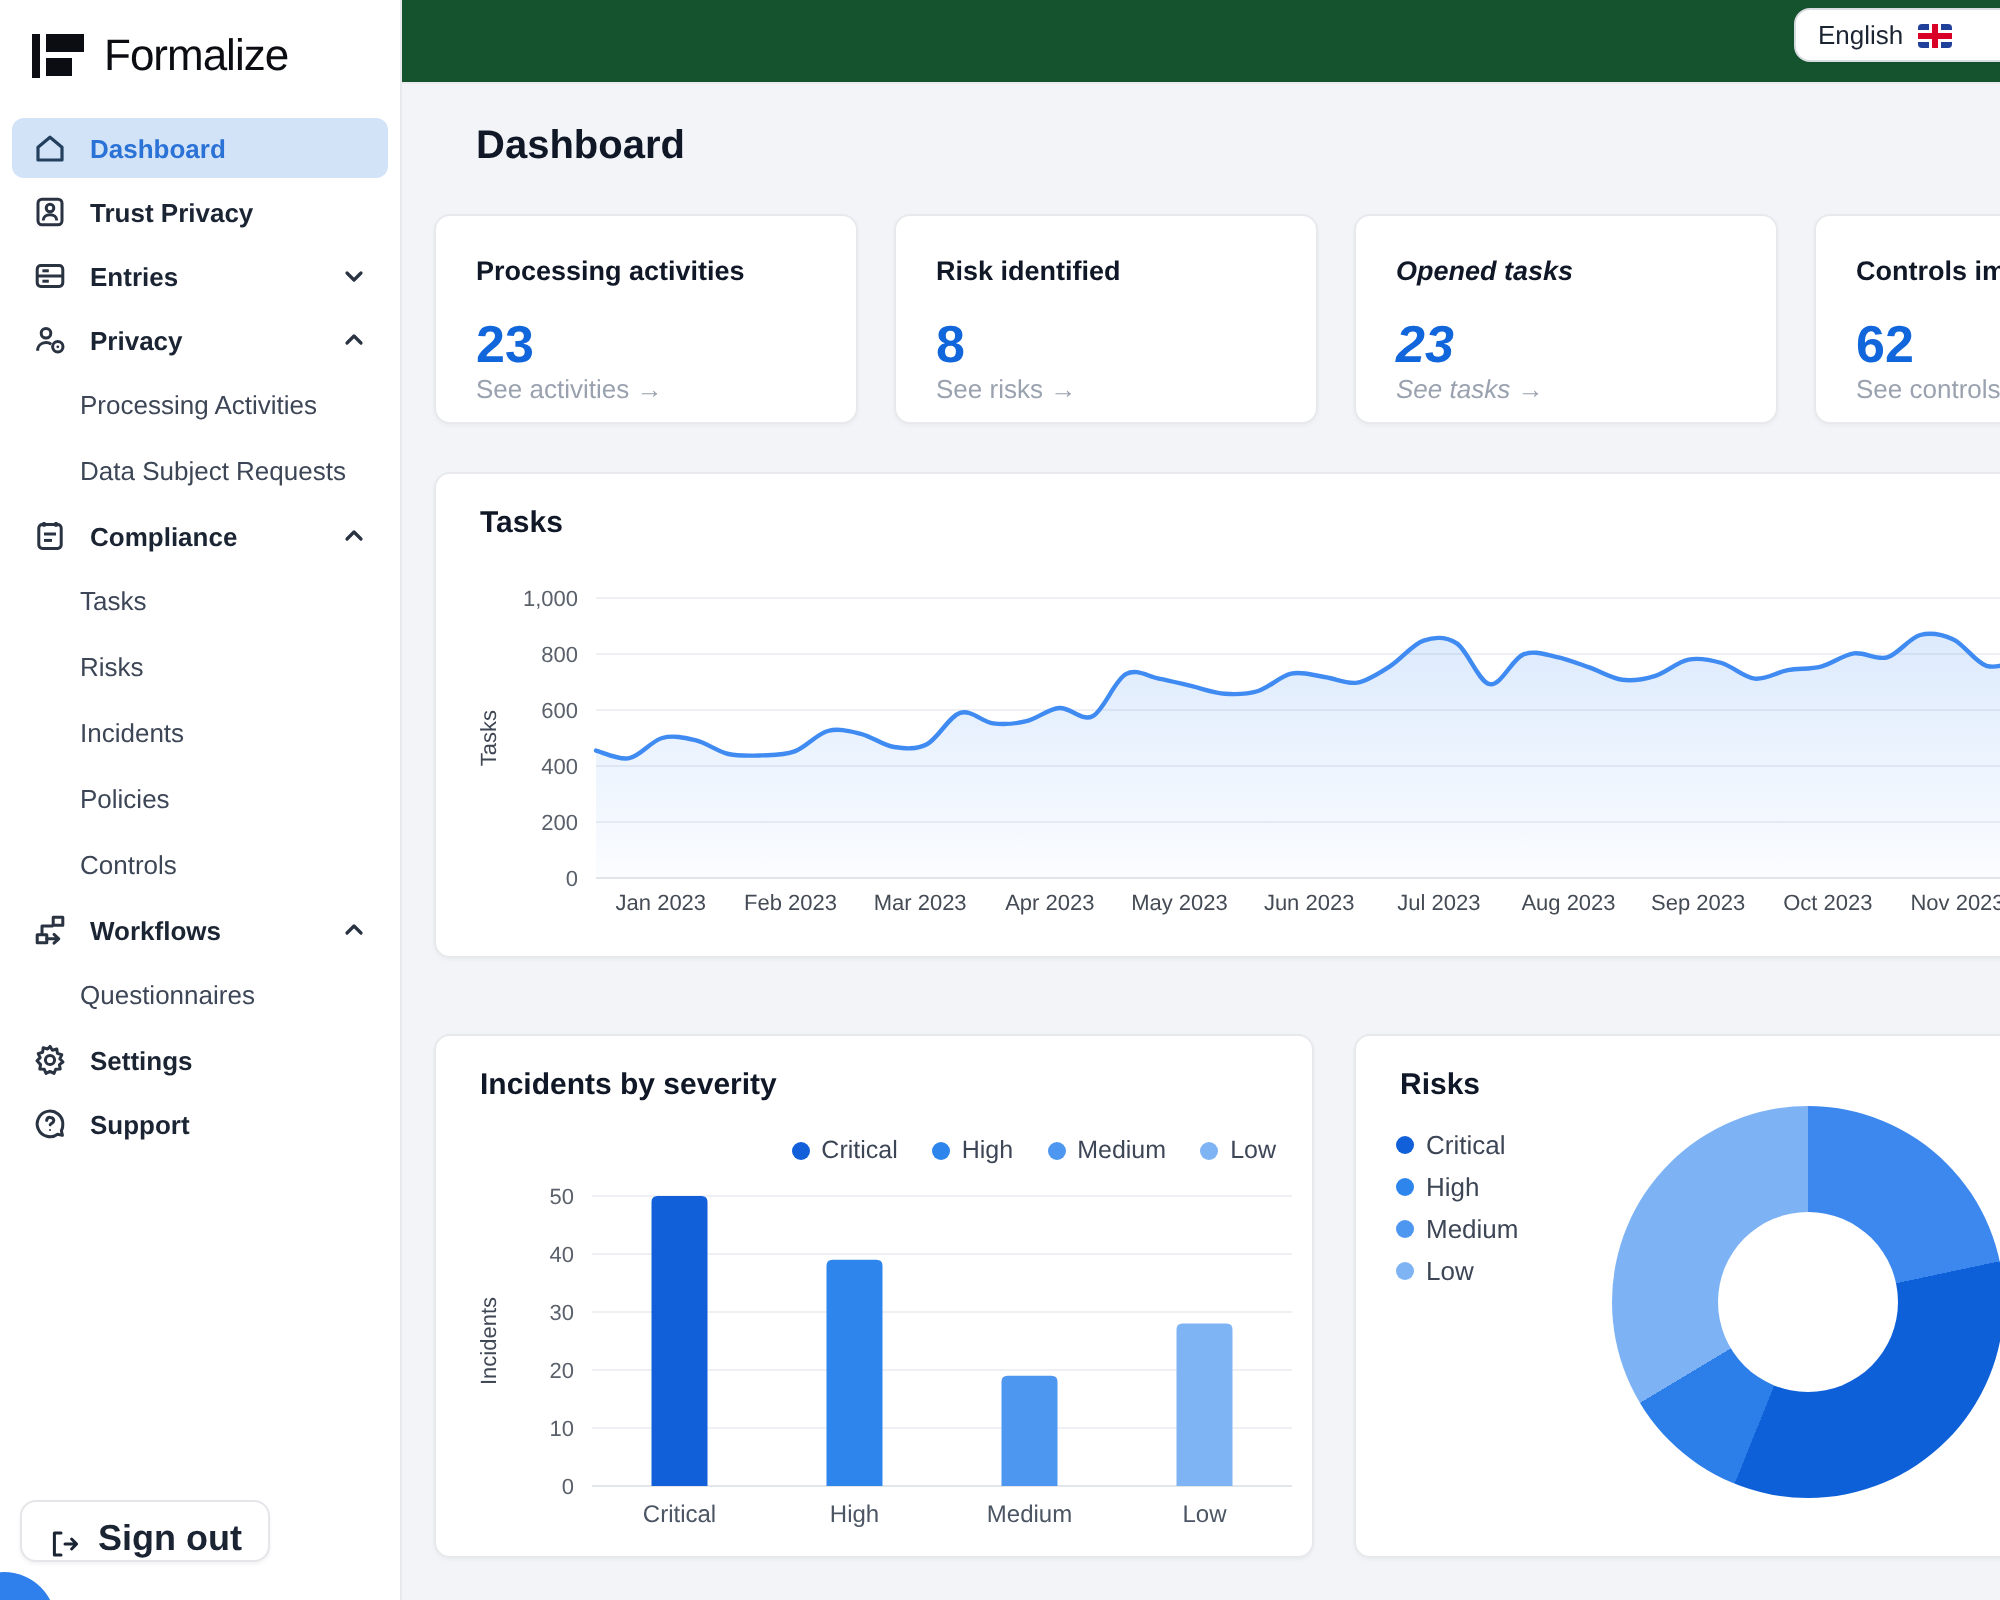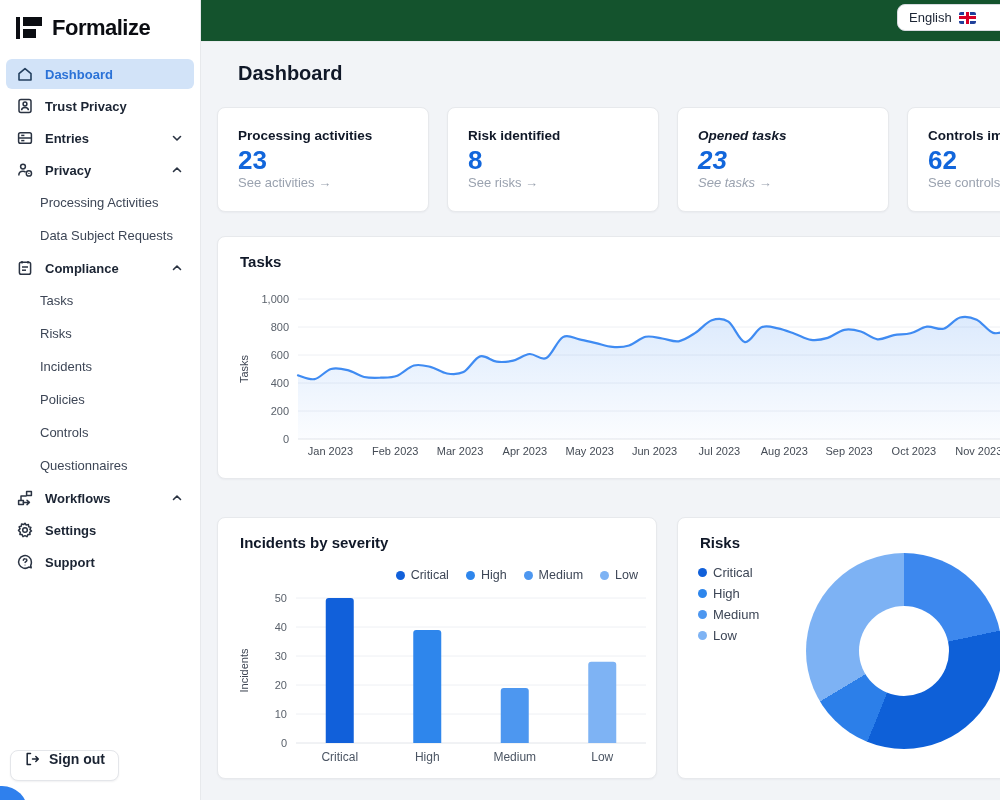--- a/index.html
+++ b/index.html
@@ -17,42 +17,42 @@
     background-image:
       linear-gradient(90deg,transparent 7px,#d80027 7px,#d80027 10px,transparent 10px),
       linear-gradient(transparent 4.5px,#d80027 4.5px,#d80027 7.5px,transparent 7.5px),
       linear-gradient(90deg,transparent 5.5px,#fff 5.5px,#fff 11.5px,transparent 11.5px),
       linear-gradient(transparent 3px,#fff 3px,#fff 9px,transparent 9px);}
 
   
   .sidebar{position:absolute;left:0;top:0;width:201px;height:800px;background:#fff;
     border-right:1px solid #e7e9ec;z-index:2;}
   .logo{display:flex;align-items:center;gap:9px;padding:15px 0 12px 16px;}
-  .logo-text{font-size:22px;font-weight:700;color:#0b0d12;letter-spacing:-.5px;}
+  .logo-text{font-size:22px;font-weight:400;color:#0b0d12;letter-spacing:-.5px;}
   .nav{padding:4px 0;}
   .nav-item{display:flex;align-items:center;gap:11px;height:30px;margin:2px 6px;
     padding:0 10px;border-radius:6px;font-size:13px;font-weight:700;color:#1b2433;cursor:pointer;}
   .nav-item.active{background:#d2e3f8;color:#2b72d7;}
   .nav-item.child{padding-left:34px;font-weight:400;color:#3d4656;height:31px;}
   .nav-item .chev{margin-left:auto;display:flex;}
   .nav-item svg{flex:none;}
-  .signout-btn{position:absolute;left:10px;top:750px;height:31px;display:flex;align-items:flex-start;
+  .signout-btn{position:absolute;left:10px;top:750px;height:31px;display:flex;align-items:flex-end;
     gap:9px;padding:0 13px;background:#fff;border:1px solid #e4e6ea;border-radius:8px;
-    font-size:14px;font-weight:700;color:#1b2433;box-shadow:0 1px 2px rgba(16,24,40,.06);cursor:pointer;}
+    font-size:18px;font-weight:700;color:#1b2433;box-shadow:0 1px 2px rgba(16,24,40,.06);cursor:pointer;}
   .chat-bubble{position:absolute;left:-24px;top:786px;width:52px;height:52px;border-radius:50%;
     background:#2f80ed;z-index:3;cursor:pointer;}
 
   
   .main{position:absolute;left:201px;top:42px;width:919px;height:758px;}
   .page-title{position:absolute;left:37px;top:20px;font-size:20px;font-weight:700;color:#101828;}
   .panel{position:absolute;background:#fff;border:1px solid #e7e9ec;border-radius:8px;
     box-shadow:0 1px 2px rgba(16,24,40,.04);}
   .stat-card{width:212px;height:105px;top:65px;padding:20px 20px 0 20px;}
   .stat-label{font-size:13.5px;font-weight:700;color:#101828;white-space:nowrap;overflow:hidden;}
-  .stat-value{font-size:26px;font-weight:700;color:#1266db;margin-top:3px;line-height:1.1;}
+  .stat-value{font-size:26px;font-weight:700;color:#1266db;margin-top:15px;line-height:1.1;}
   .stat-link{font-size:13px;color:#9aa2af;white-space:nowrap;cursor:pointer;}
   .panel-title{position:absolute;left:22px;top:16px;font-size:15px;font-weight:700;color:#101828;}
 
   #tasks-panel{left:16px;top:194px;width:902px;height:243px;}
   #incidents-panel{left:16px;top:475px;width:440px;height:262px;}
   #risks-panel{left:476px;top:475px;width:442px;height:262px;}
 
   .chart-svg{position:absolute;left:0;top:0;pointer-events:none;}
   .legend-row{position:absolute;right:18px;top:50px;display:flex;gap:17px;align-items:center;}
   .legend-item{display:flex;align-items:center;gap:6px;font-size:12.5px;color:#3d4656;cursor:pointer;}
@@ -164,37 +164,37 @@
     </div>
     <div class="nav-item child">
       <span>Incidents</span>
     </div>
     <div class="nav-item child">
       <span>Policies</span>
     </div>
     <div class="nav-item child">
       <span>Controls</span>
     </div>
-    <div class="nav-item child">
-      <span>Questionnaires</span>
-    </div>
-
     <div class="nav-item">
       <svg width="18" height="18" viewBox="0 0 18 18" fill="none" stroke="#2a3342" stroke-width="1.5" stroke-linejoin="round">
         <rect x="10.6" y="2.6" width="4.8" height="4"></rect>
         <rect x="2.6" y="11.4" width="4.8" height="4"></rect>
         <path d="M5 11.4 V7 h5.6"></path>
         <path d="M7.4 13.4 h5.8 m-2.2 -2.2 l2.4 2.2 l-2.4 2.2" stroke-linecap="round"></path>
       </svg>
       <span>Workflows</span>
       <span class="chev">
         <svg width="14" height="14" viewBox="0 0 14 14" fill="none" stroke="#2a3342" stroke-width="1.6" stroke-linecap="round" stroke-linejoin="round">
             <path d="M3.5 8.5 L7 5 L10.5 8.5"></path>
           </svg>
       </span>
+    </div>
+
+    <div class="nav-item child">
+      <span>Questionnaires</span>
     </div>
 
     <div class="nav-item">
       <svg width="18" height="18" viewBox="0 0 18 18" fill="none" stroke="#2a3342" stroke-width="1.5" stroke-linejoin="round">
         <circle cx="9" cy="9" r="2.3"></circle>
         <path d="M9 2.2 l1.2 1.9 2.2-.6.3 2.2 2.2.7-1 2 1.6 1.6-1.8 1.3.4 2.2-2.2.1-.9 2.1-2-1-2 1-.9-2.1-2.2-.1.4-2.2L2.5 9.4l1.6-1.6-1-2 2.2-.7.3-2.2 2.2.6z" stroke-linejoin="round"></path>
       </svg>
       <span>Settings</span>
     </div>
 

